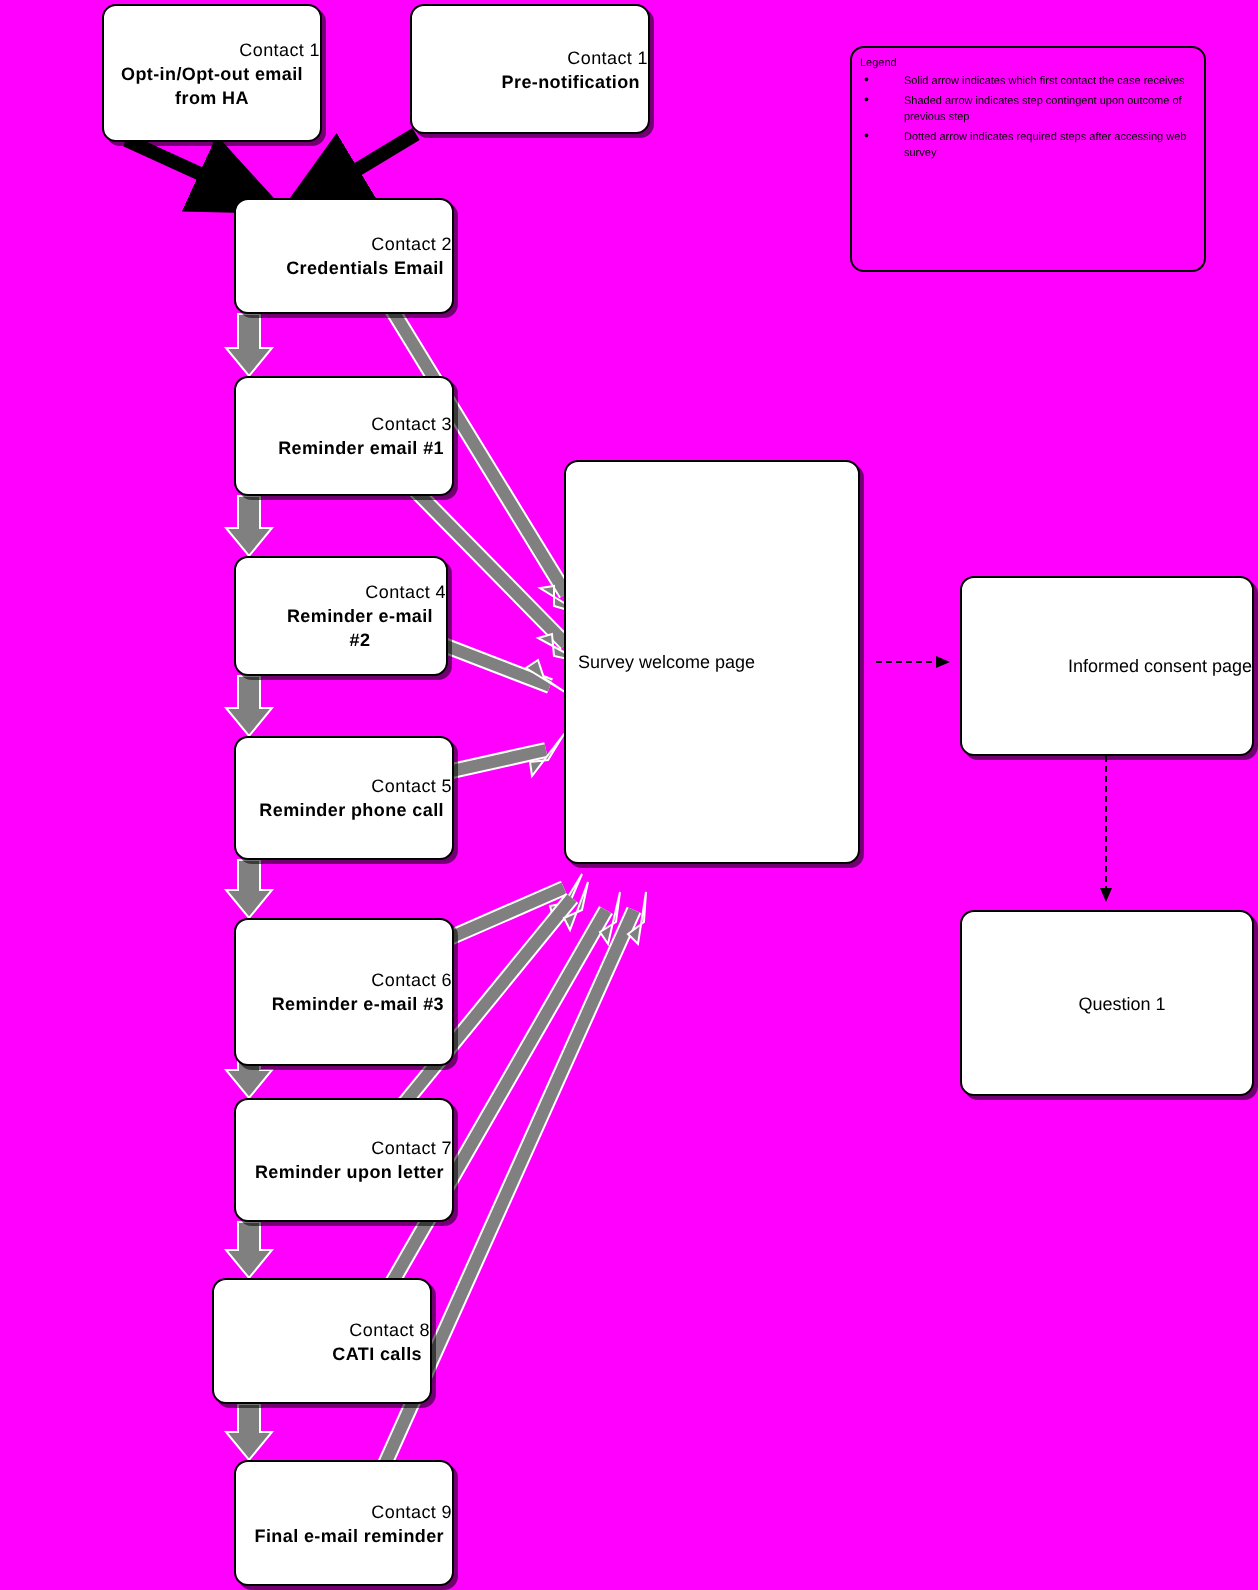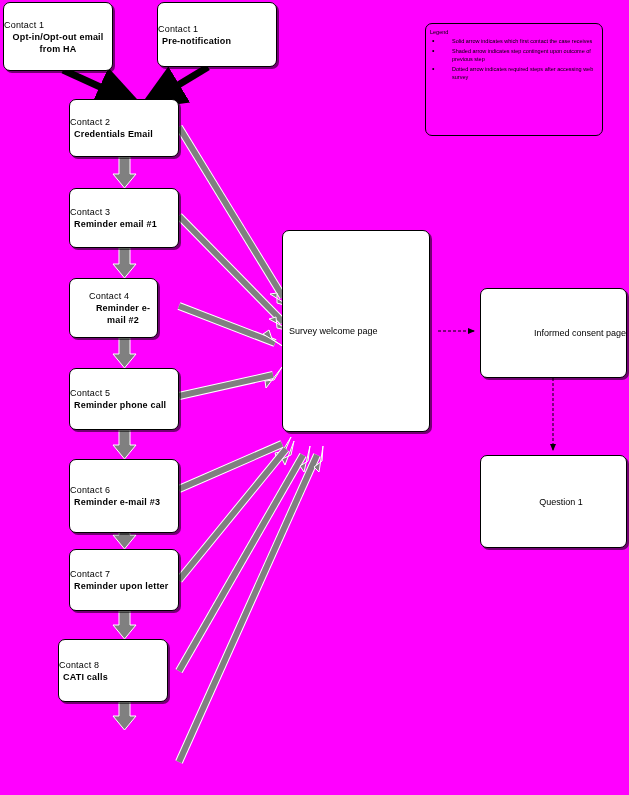--- a/index.html
+++ b/index.html
@@ -24,25 +24,26 @@
   }
   .node {
     position: absolute;
     background: #ffffff;
     border: 1px solid #000000;
     border-radius: 7px;
     box-sizing: border-box;
     box-shadow: 2px 2px 0 rgba(0,0,0,0.55);
     display: flex;
     flex-direction: column;
-    align-items: flex-start;
+    align-items: flex-end;
     justify-content: center;
     text-align: center;
     color: #000;
     z-index: 5;
+    margin-left: 48px;
   }
   .node .line1 {
     font-size: 9px;
     font-weight: normal;
     line-height: 12px;
     letter-spacing: 0.2px;
   }
   .node .line2 {
     font-size: 9px;
     font-weight: bold;
@@ -219,21 +220,21 @@
   <div class="node" style="left:69px; top:99px; width:110px; height:58px;">
     <div class="line1">Contact 2</div>
     <div class="line2">Credentials Email</div>
   </div>
 
   <div class="node" style="left:69px; top:188px; width:110px; height:60px;">
     <div class="line1">Contact 3</div>
     <div class="line2">Reminder email #1</div>
   </div>
 
-  <div class="node" style="left:69px; top:278px; width:89px; height:60px;padding-left:19px;">
+  <div class="node" style="left:69px; top:278px; width:107px; height:60px;padding-left:19px;">
     <div class="line1">Contact 4</div>
     <div class="line2">Reminder e-mail #2</div>
   </div>
 
   <div class="node" style="left:69px; top:368px; width:110px; height:62px;">
     <div class="line1">Contact 5</div>
     <div class="line2">Reminder phone call</div>
   </div>
 
   <div class="node" style="left:69px; top:459px; width:110px; height:74px;">
@@ -244,20 +245,24 @@
   <div class="node" style="left:69px; top:549px; width:110px; height:62px;">
     <div class="line1">Contact 7</div>
     <div class="line2">Reminder upon letter</div>
   </div>
 
   <div class="node" style="left:58px; top:639px; width:110px; height:63px;">
     <div class="line1">Contact 8</div>
     <div class="line2">CATI calls</div>
   </div>
 
+  <div class="node" style="left:69px; top:730px; width:110px; height:63px;">
+    <div class="line1">Contact 9</div>
+    <div class="line2">Final e-mail reminder</div>
+  </div>
 
   <div class="plain-node leftmid" style="left:282px; top:230px; width:148px; height:202px;">
     <span>Survey welcome page</span>
   </div>
 
   <div class="plain-node centered" style="left:480px; top:288px; width:147px; height:90px;justify-content:flex-end;">
     <span>Informed consent page</span>
   </div>
 
   <div class="plain-node centered" style="left:480px; top:455px; width:147px; height:93px;padding-left:15px;">

